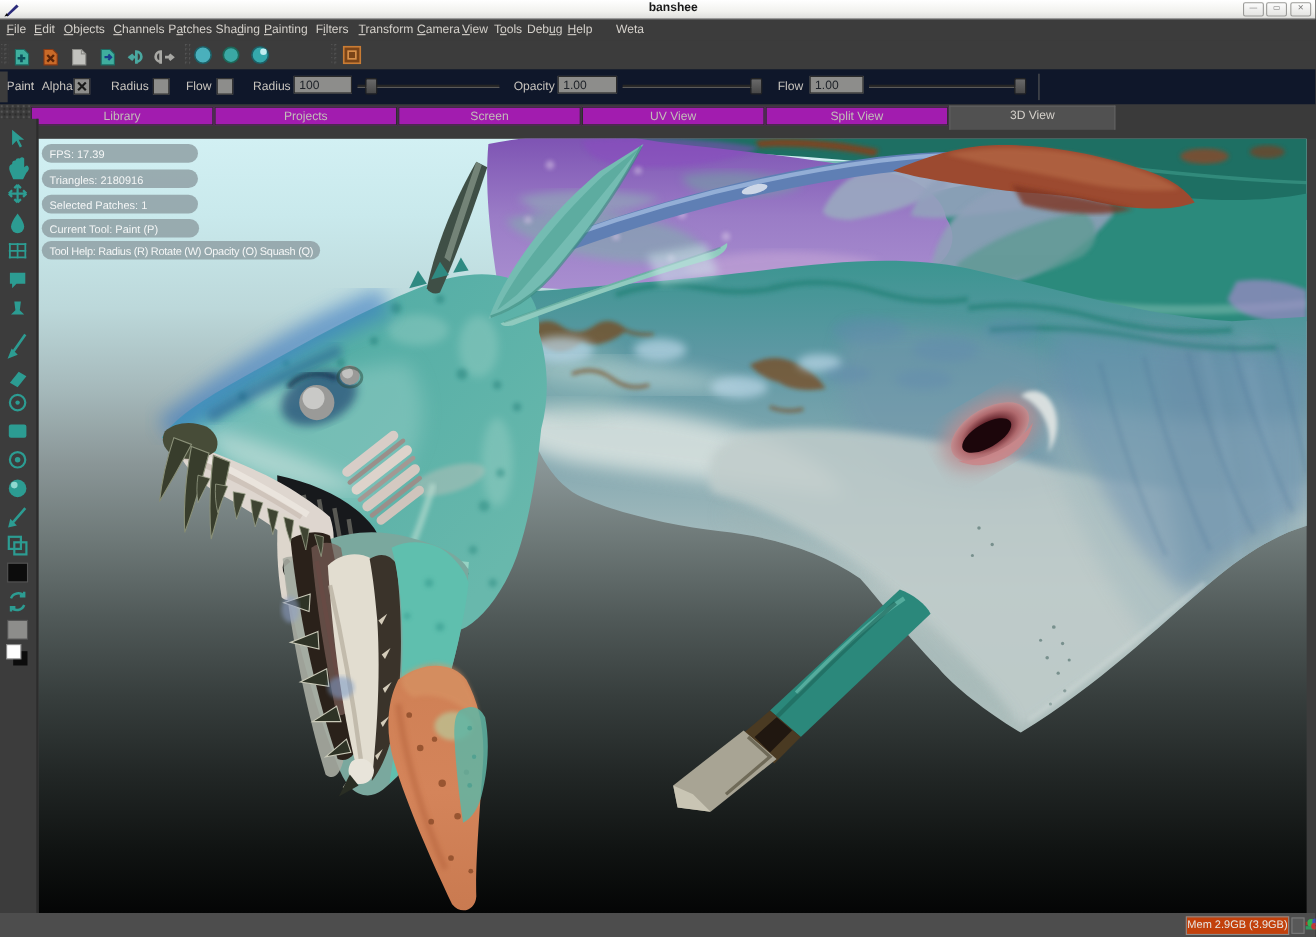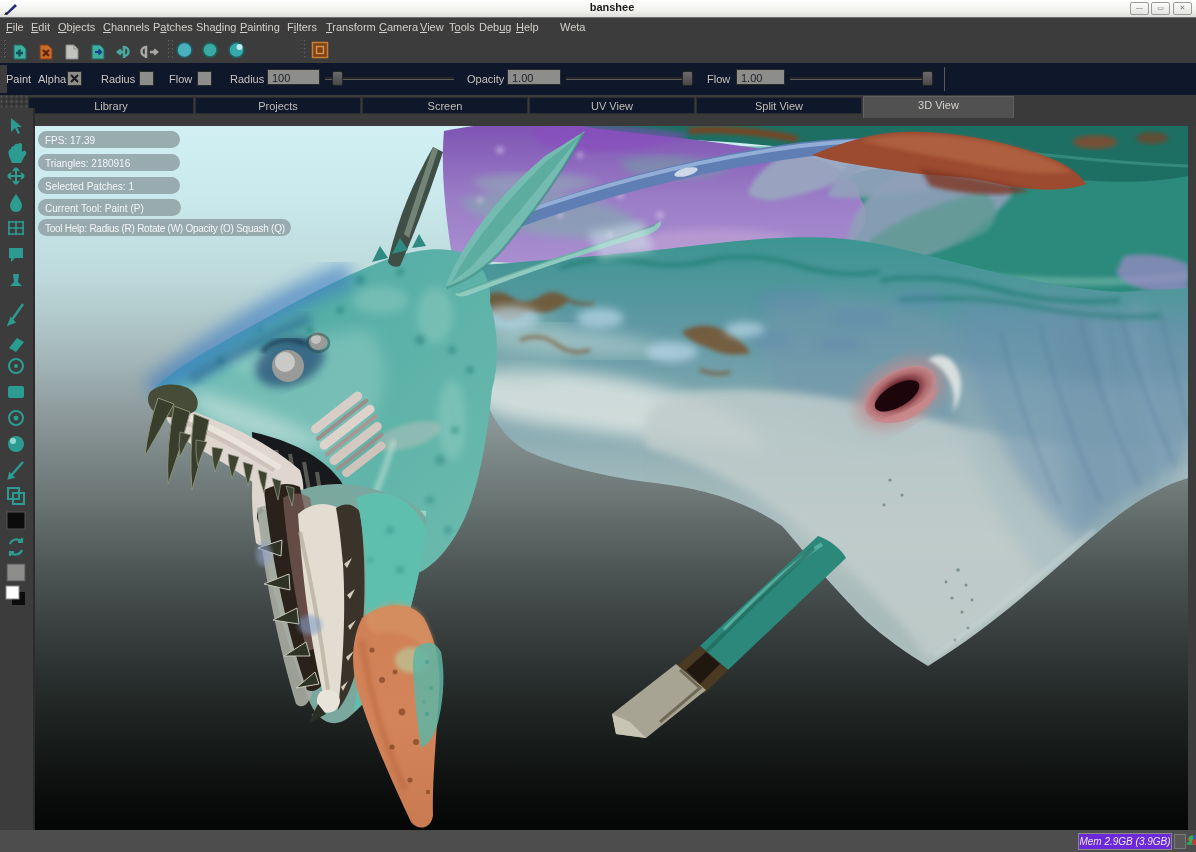--- a/index.html
+++ b/index.html
@@ -19,31 +19,31 @@
   
   #paintbar{position:absolute;left:0;top:63px;width:1196px;height:32px;background:#0f172a;color:#c8c4be;font-size:11px;}
   #paintbar .lbl{position:absolute;top:10px;}
   .field{position:absolute;top:6px;height:16px;background:#8d8d8b;border:1px solid #2a2a2a;
      color:#20242a;font-size:11px;line-height:16px;padding-left:4px;box-sizing:border-box;}
   .sliderline{position:absolute;top:14px;height:2px;background:#252525;border-bottom:1px solid #5a5a5a;}
   .knob{position:absolute;top:8px;width:9px;height:13px;background:linear-gradient(#6a6a6a,#474747);border:1px solid #232323;border-radius:2px;}
   .chk{position:absolute;top:8px;width:13px;height:13px;background:#8d8d8b;border:1px solid #2a2a2a;}
   
   #tabrow{position:absolute;left:0;top:95px;width:1196px;height:31px;background:#3a3a3a;}
-  .tab{position:absolute;top:2px;height:17px;background:#0f172a;border:1px solid #2d2d2d;
+  .tab{position:absolute;top:2px;height:17px;background:#a21caf;border:1px solid #2d2d2d;
      color:#c2beb8;font-size:11px;text-align:center;line-height:17px;box-sizing:border-box;}
   .tabactive{background:#515151;border:1px solid #616161;border-bottom:none;height:22px;top:1px;color:#d4d0ca;}
   
   #palette{position:absolute;left:0;top:108px;width:33px;height:744px;background:#3c3c3c;border-right:2px solid #2c2c2c;}
   
   #viewport{position:absolute;left:35px;top:126px;width:1153px;height:704px;}
   
   #statusbar{position:absolute;left:0;top:830px;width:1196px;height:22px;background:#4d4d4d;}
-  #mem{position:absolute;left:1078px;top:3px;width:92px;height:15px;background:#6d28d9;border:1px solid #8a8a8a;
-     color:#e8e8e6;font-size:10px;text-align:center;line-height:15px;font-style:italic;}
+  #mem{position:absolute;left:1078px;top:3px;width:92px;height:15px;background:#c2410c;border:1px solid #8a8a8a;
+     color:#e8e8e6;font-size:10px;text-align:center;line-height:15px;}
 </style>
 </head>
 <body>
 <div id="win">
   <div id="titlebar">
     <div id="title" style="width:1140px">banshee</div>
     <svg style="position:absolute;left:2px;top:1px" width="18" height="15" viewBox="0 0 18 15">
       <path d="M3 13 L13 3 L15 5 L5 14 Z" fill="#2a2a7a"></path>
       <path d="M2 14 L4 11 L6 13 Z" fill="#111"></path>
     </svg>

